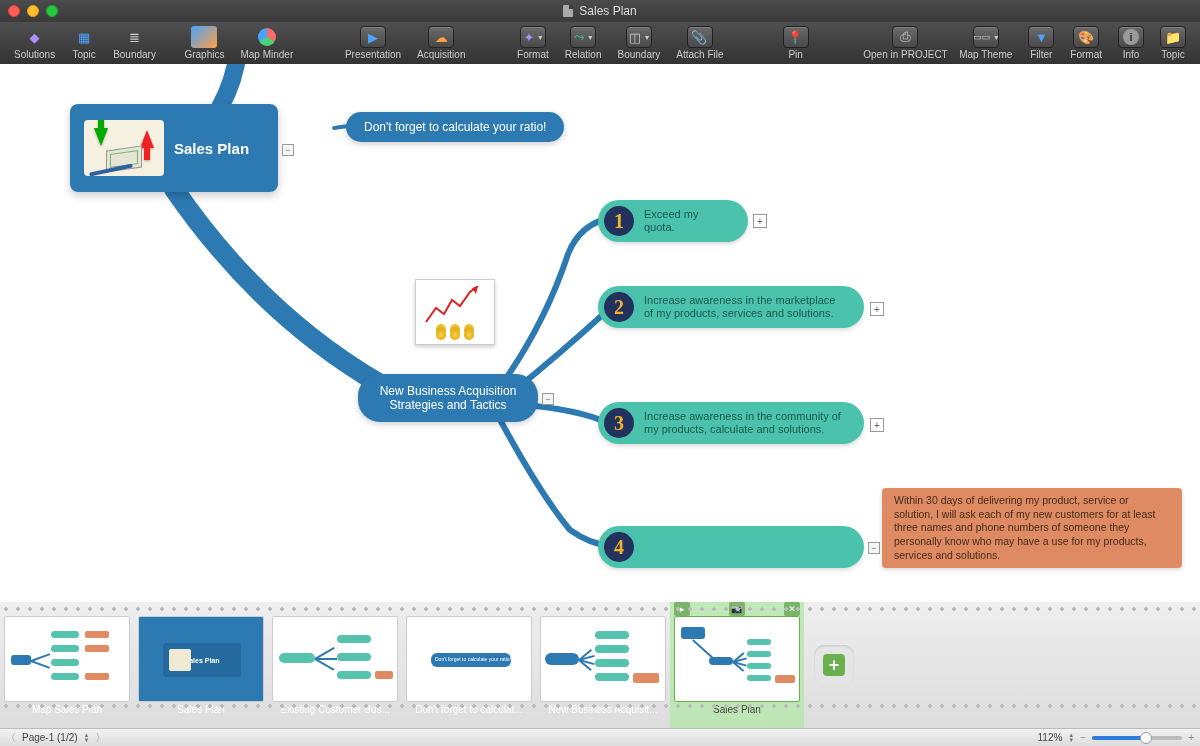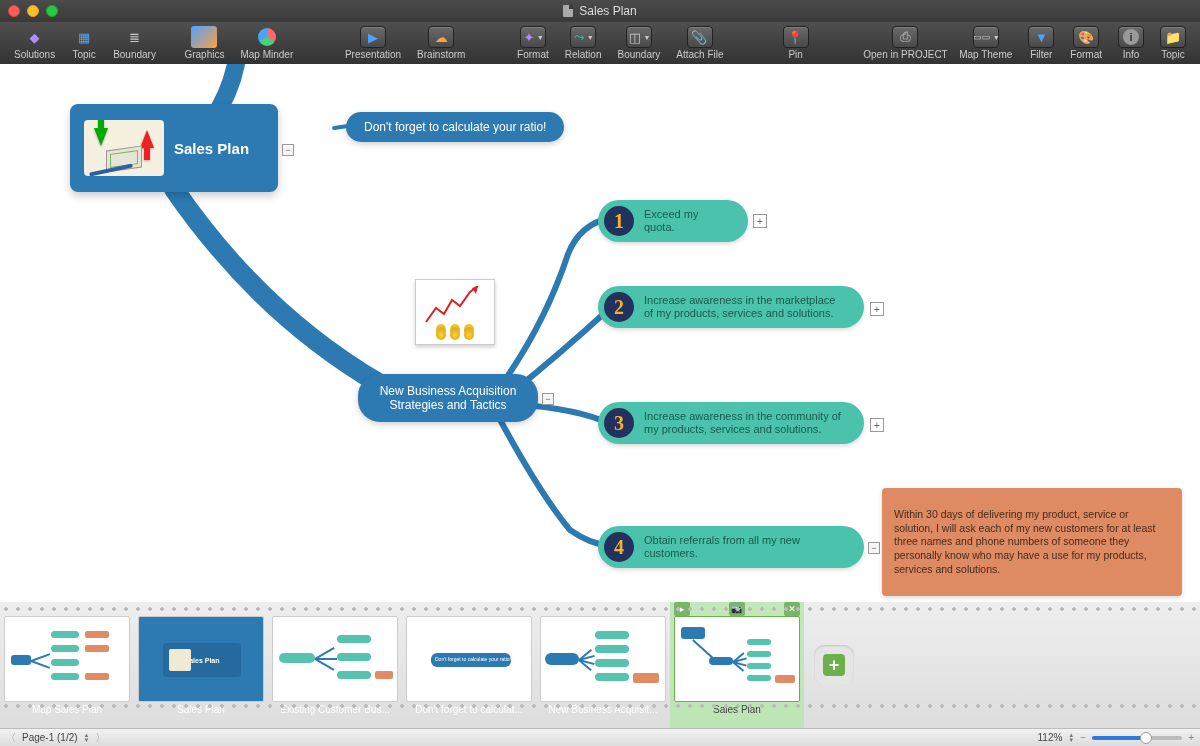--- a/index.html
+++ b/index.html
@@ -60,21 +60,21 @@
 .chart-img .arrh{fill:#d22;}
 .coins{position:absolute;bottom:4px;left:20px;display:flex;gap:4px;}
 .coins span{width:10px;height:10px;background:radial-gradient(#ffd24a,#d8a000);border-radius:50%;display:inline-block;box-shadow:0 -3px 0 #e0b020,0 -6px 0 #f0c030;}
 
 .node-goal { position:absolute; background:#4bc2ac; border-radius:22px; display:flex; align-items:center; padding:6px 18px 6px 6px; font-size:11px; color:#1a5a4c; box-shadow:0 2px 4px rgba(0,0,0,.15);}
 .goal-num{ width:30px; height:30px; border-radius:50%; background:#22315e; color:#f3b22b; font-size:20px; font-weight:bold; font-family:Georgia,serif; display:flex;align-items:center;justify-content:center; margin-right:10px; flex:none;}
 .goal-txt{ max-width:210px; line-height:1.2;}
 
 .plus-box{ position:absolute; width:14px; height:14px; border:1px solid #999; background:#fff; display:flex;align-items:center;justify-content:center;font-size:10px;color:#666; cursor:pointer;}
 
-.node-note{position:absolute;background:#de8b63;border-radius:4px;padding:20px 12px;font-size:10.5px;color:#452b1a;max-width:300px;line-height:1.3;box-shadow:0 2px 4px rgba(0,0,0,.15);}
+.node-note{position:absolute;background:#de8b63;border-radius:4px;padding:6px 12px;font-size:10.5px;color:#452b1a;max-width:300px;line-height:1.3;box-shadow:0 2px 4px rgba(0,0,0,.15);}
 
 
 .links{position:absolute;inset:0;pointer-events:none;}
 .links path{stroke:#2d7ab3;fill:none;stroke-linecap:round;}
 
 
 .strip { height:126px; background:linear-gradient(#eee,#ddd); display:flex; align-items:stretch; padding:0; position:relative;}
 .strip-scroll{display:flex;flex:1;overflow:hidden;}
 .strip:before,.strip:after{content:"";position:absolute;left:0;right:0;height:10px;background-image:radial-gradient(#bbb 2px,transparent 2px);background-size:12px 10px;z-index:2;}
 .strip:before{top:2px;} .strip:after{bottom:17px;}
@@ -151,21 +151,21 @@
       </div>
   </div>
   <div class="tb-sep" style="width:40px;"></div>
   <div class="tb-group">
     <div class="tb-btn">
         <div class="ico ico-raised g-blue">▶</div>
         <div class="lbl">Presentation</div>
       </div>
     <div class="tb-btn">
         <div class="ico ico-raised g-orange">☁</div>
-        <div class="lbl">Brainstorm</div>
+        <div class="lbl">Acquisition</div>
       </div>
   </div>
   <div class="tb-sep" style="width:40px;"></div>
   <div class="tb-group">
     <div class="tb-btn">
         <div class="ico ico-raised ico-wide ico-dd g-purple">✦</div>
         <div class="lbl">Format</div>
       </div>
     <div class="tb-btn">
         <div class="ico ico-raised ico-wide ico-dd g-teal">⤳</div>
@@ -268,27 +268,26 @@
   <div class="plus-box" style="left:753px;top:150px;">+</div>
 
   <div class="node-goal" style="left:598px;top:222px;width:266px;">
     <div class="goal-num">2</div>
     <div class="goal-txt">Increase awareness in the marketplace of my products, services and solutions.</div>
   </div>
   <div class="plus-box" style="left:870px;top:238px;">+</div>
 
   <div class="node-goal" style="left:598px;top:338px;width:266px;">
     <div class="goal-num">3</div>
-    <div class="goal-txt">Increase awareness in the community of my products, services and solutions.</div>
+    <div class="goal-txt">Increase awareness in the community of my products, calculate and solutions.</div>
   </div>
   <div class="plus-box" style="left:870px;top:354px;">+</div>
 
   <div class="node-goal" style="left:598px;top:462px;width:266px;">
     <div class="goal-num">4</div>
-    <div class="goal-txt">Obtain referrals from all my new customers.</div>
   </div>
   <div class="toggle-box" style="position:absolute;left:868px;top:478px;">−</div>
 
   <div class="node-note" style="left:882px;top:424px;">
     <div>Within 30 days of delivering my product, service or solution, I will ask each of my new customers for at least three names and phone numbers of someone they personally know who may have a use for my products, services and solutions.</div>
   </div>
 </div>
 
 <div class="strip">
  <div class="strip-scroll">

